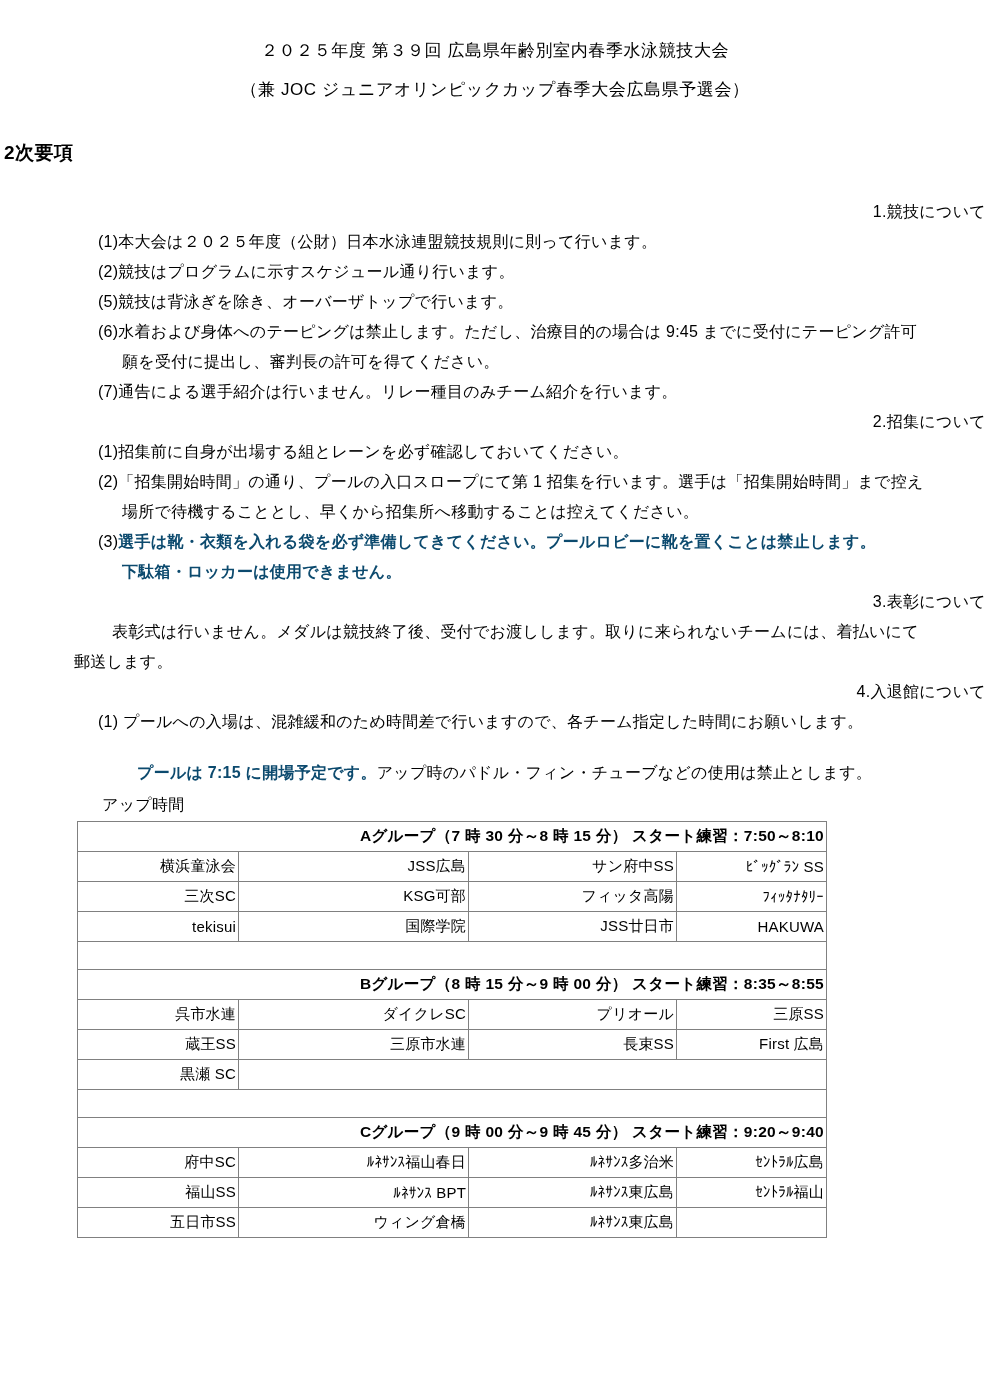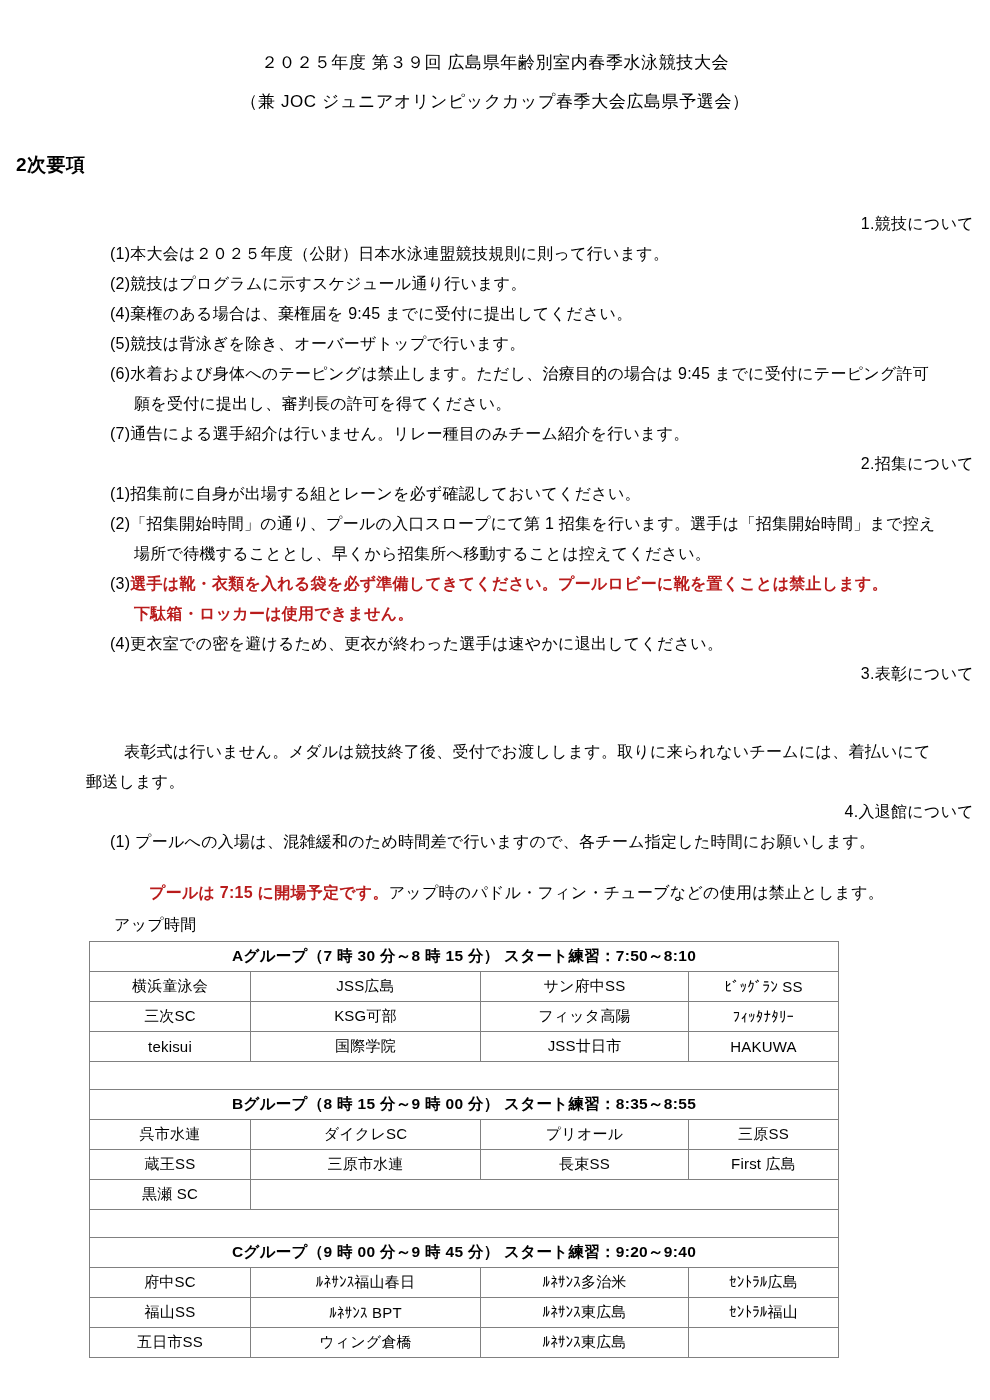--- a/index.html
+++ b/index.html
@@ -13,21 +13,21 @@
     font-family: "Liberation Sans", "DejaVu Sans", sans-serif;
     color: #000000;
     position: relative;
     overflow: hidden;
   }
 
   .page {
     position: relative;
     width: 990px;
     height: 1204px;
-    padding: 16px;
+    padding: 4px;
     box-sizing: border-box;
   }
 
   
   .doc-title {
     text-align: center;
     font-size: 17px;
     line-height: 1.0;
     letter-spacing: 0.6px;
     margin: 0;
@@ -77,30 +77,29 @@
     display: block;
     padding-left: 24px;
     padding-top: 14px;
   }
   .plain-para {
     font-size: 16px;
     line-height: 1.0;
     padding-left: 108px;
     padding-bottom: 14px;
     letter-spacing: 0.25px;
-    margin-top: 48px;
   }
   .plain-para .wrap2 {
     display: block;
     padding-left: -14px;
     margin-left: -38px;
     padding-top: 14px;
   }
   .red {
-    color: #b91c1c;
+    color: #0c4a6e;
     font-weight: bold;
   }
   .indent-red {
     padding-left: 133px;
     margin-top: 21px;
   }
 
   
   .table-label {
     font-size: 16px;
@@ -112,21 +111,21 @@
   .sched-table {
     border-collapse: collapse;
     margin-left: 73px;
     width: 749px;
     table-layout: fixed;
   }
   .sched-table td {
     border: 1px solid #808080;
     height: 29px;
     font-size: 15px;
-    text-align: center;
+    text-align: right;
     vertical-align: middle;
     letter-spacing: 0.2px;
     padding: 0 2px;
     margin-top: 41px;
   }
   .sched-table td.grp-head {
     font-weight: bold;
     font-size: 15.5px;
     letter-spacing: 0.3px;
   }
@@ -153,32 +152,30 @@
   <div class="doc-title title-line-2">（兼 JOC ジュニアオリンピックカップ春季大会広島県予選会）</div>
   <div class="section-heading">2次要項</div>
 
   <div class="body-block">
 
     <div class="num-item">
       <span class="num">1.</span><span>競技について</span>
     </div>
     <div class="sub-item"><span>(1)</span><span>本大会は２０２５年度（公財）日本水泳連盟競技規則に則って行います。</span></div>
     <div class="sub-item"><span>(2)</span><span>競技はプログラムに示すスケジュール通り行います。</span></div>
-    <div class="sub-item"><span>(4)</span><span>棄権のある場合は、棄権届を 9:45 までに受付に提出してください。</span></div>
     <div class="sub-item"><span>(5)</span><span>競技は背泳ぎを除き、オーバーザトップで行います。</span></div>
     <div class="sub-item"><span>(6)</span><span>水着および身体へのテーピングは禁止します。ただし、治療目的の場合は 9:45 までに受付にテーピング許可</span><span class="cont">願を受付に提出し、審判長の許可を得てください。</span></div>
     <div class="sub-item"><span>(7)</span><span>通告による選手紹介は行いません。リレー種目のみチーム紹介を行います。</span></div>
 
     <div class="num-item">
       <span class="num">2.</span><span>招集について</span>
     </div>
     <div class="sub-item"><span>(1)</span><span>招集前に自身が出場する組とレーンを必ず確認しておいてください。</span></div>
     <div class="sub-item"><span>(2)</span><span>「招集開始時間」の通り、プールの入口スロープにて第 1 招集を行います。選手は「招集開始時間」まで控え</span><span class="cont">場所で待機することとし、早くから招集所へ移動することは控えてください。</span></div>
     <div class="sub-item"><span>(3)</span><span class="red">選手は靴・衣類を入れる袋を必ず準備してきてください。プールロビーに靴を置くことは禁止します。</span><span class="cont red">下駄箱・ロッカーは使用できません。</span></div>
-    <div class="sub-item"><span>(4)</span><span>更衣室での密を避けるため、更衣が終わった選手は速やかに退出してください。</span></div>
 
     <div class="num-item">
       <span class="num">3.</span><span>表彰について</span>
     </div>
     <div class="plain-para">
       <span>表彰式は行いません。メダルは競技終了後、受付でお渡しします。取りに来られないチームには、着払いにて</span>
       <span class="wrap2">郵送します。</span>
     </div>
 
     <div class="num-item">

